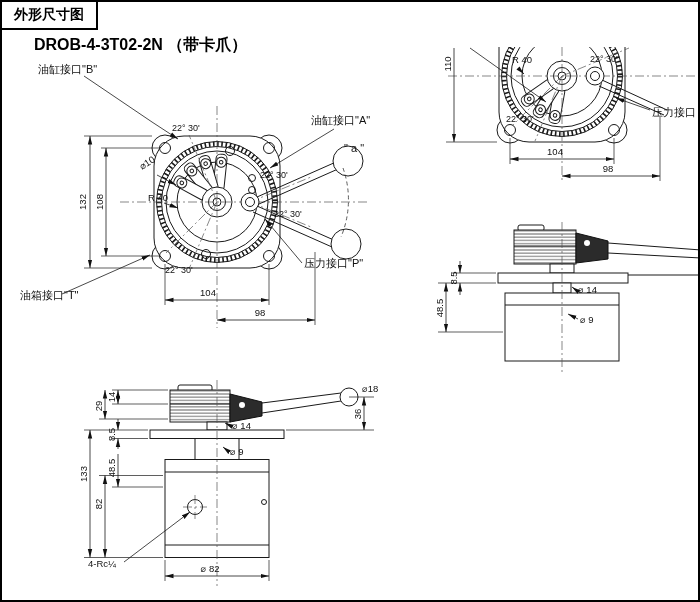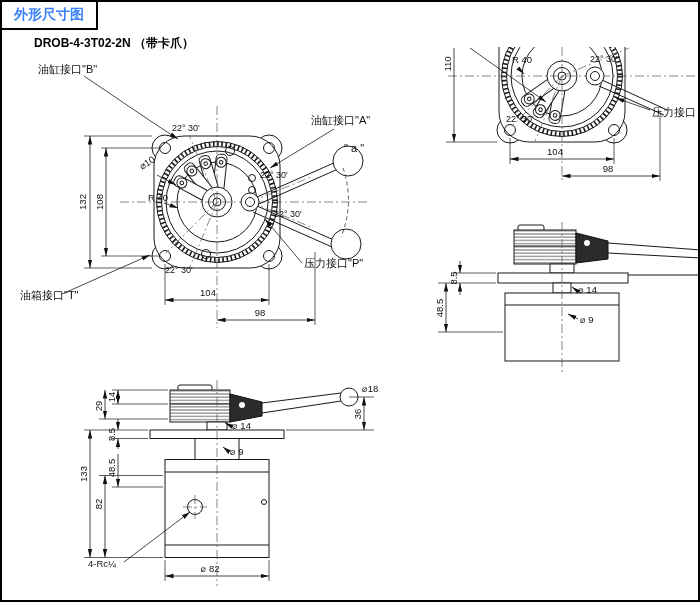--- a/index.html
+++ b/index.html
@@ -1,22 +1,22 @@
 <!DOCTYPE html>
 <html><head>
 <meta charset="utf-8">
 <style>
   *{margin:0;padding:0;box-sizing:border-box}
   html,body{background:#fff}
   .page{position:relative;width:700px;height:602px;background:#fff;border:2px solid #000;
         overflow:hidden;font-family:"Liberation Sans",sans-serif;}
   .title-box{position:absolute;left:0;top:0;z-index:5;background:#fff;
              border-right:2px solid #000;border-bottom:2px solid #000;
-             padding:4px 12px;font-weight:bold;font-size:14px;color:#3b82f6;}
-  .dwg-title{position:absolute;z-index:4;font-size:12px;font-weight:bold;color:#000;white-space:nowrap;padding-left:14px;}
+             padding:4px 12px;font-weight:bold;font-size:14px;color:#000000;}
+  .dwg-title{position:absolute;z-index:4;font-size:16px;font-weight:bold;color:#000;white-space:nowrap;padding-left:14px;}
   #t-left{left:18px;top:33px;}
   #t-right{left:458px;top:33px;}
   svg{position:absolute;left:0;top:0;z-index:1;}
   svg text{font-family:"Liberation Sans","DejaVu Sans",sans-serif;font-size:9.5px;fill:#111;}
   svg text.lbl{font-size:11px;}
   svg text.ang{font-size:9px;}
   .s  {stroke:#1a1a1a;fill:none;stroke-width:1;}
   .sw {stroke:#1a1a1a;fill:#fff;stroke-width:1;}
   .cl {stroke:#555;stroke-width:0.7;stroke-dasharray:9 3 2 3;fill:none;}
   .dash{stroke:#333;stroke-width:0.8;stroke-dasharray:4 3;fill:none;}

